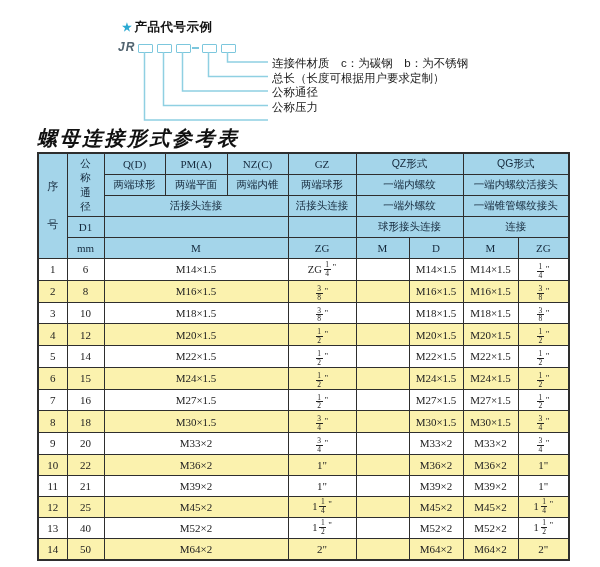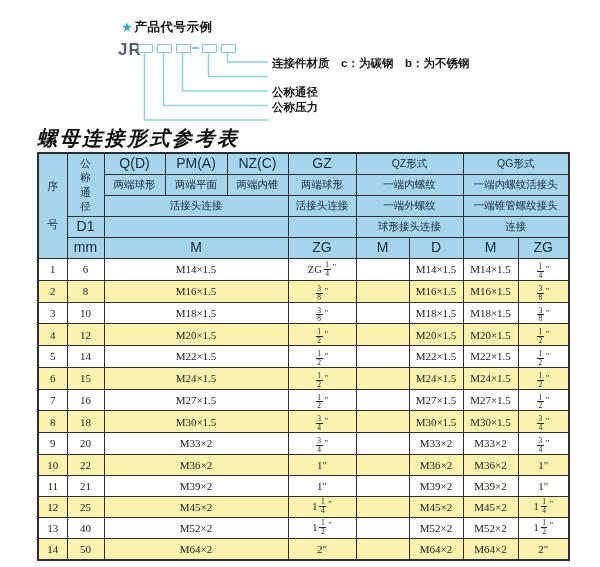--- a/index.html
+++ b/index.html
@@ -9,40 +9,40 @@
     --cyan:#2aa9d2;
     --line:#8fd0e2;
   }
   html,body{margin:0;padding:0;background:#fff;}
   body{font-family:"Liberation Sans", sans-serif;}
   .page{position:relative;width:600px;height:567px;background:#fff;overflow:hidden;}
 
   
   .diagram-title{position:absolute;left:122px;top:19px;font-size:12.5px;font-weight:600;color:#111;letter-spacing:.5px;text-align:right;}
   .diagram-title .star{color:var(--cyan);margin-right:2px;font-size:11px;}
-  .jr{position:absolute;left:118px;top:40px;font-size:17px;font-weight:bold;color:#51636f;letter-spacing:1px;}
+  .jr{position:absolute;left:118px;top:40px;font-size:12px;font-weight:bold;color:#51636f;letter-spacing:1px;font-style:italic;}
   .codebox{position:absolute;top:44px;width:13px;height:7px;border:1.5px solid #7cc7dd;background:#fff;border-radius:1px;}
   .b1{left:138px}.b2{left:157px}.b3{left:176px}.b4{left:202px}.b5{left:221px}
   .codedash{position:absolute;top:47px;left:192px;width:7px;height:2px;background:#7cc7dd;}
   .connectors{position:absolute;left:0;top:0;width:600px;height:140px;}
   .connectors polyline{fill:none;stroke:var(--line);stroke-width:1.5;}
-  .dlabel{position:absolute;left:272px;font-size:11.5px;font-weight:700;color:#1a1a1a;white-space:nowrap;}
+  .dlabel{position:absolute;left:272px;font-size:11.5px;font-weight:400;color:#1a1a1a;white-space:nowrap;}
   .dl0{top:56px}.dl1{top:70.5px}.dl2{top:85px}.dl3{top:99.5px}.dl4{top:114px}
 
   
   .table-title{position:absolute;left:37px;top:125px;font-size:20px;font-weight:bold;font-style:italic;
     font-family:"DejaVu Serif","Liberation Serif",serif;color:#111;letter-spacing:2.5px;}
 
   
   table.ref{position:absolute;left:37px;top:152px;border-collapse:collapse;table-layout:fixed;
     border:2px solid var(--border);}
   .ref th,.ref td{border:1px solid var(--border);padding:0;text-align:center;vertical-align:middle;
     overflow:hidden;font-weight:normal;}
   .ref thead th{background:var(--header-bg);color:#15293c;font-size:10.5px;height:20px;line-height:1.1;}
-  .ref thead th.lat{font-family:Liberation Sans, sans-serif;font-size:14px;}
+  .ref thead th.lat{font-family:Liberation Serif, serif;font-size:11px;}
   .ref tbody td{font-family:"Liberation Serif","DejaVu Serif",serif;font-size:11px;color:#222;height:20px;}
   .ref tbody tr.alt td{background:var(--row-alt);}
   .vstack{display:flex;flex-direction:column;align-items:center;justify-content:space-evenly;height:100%;}
   .vstack span{display:block;font-size:11px;line-height:1.05;}
   .vstack.tight span{font-size:10.5px;}
 
   
   .fracwrap{display:inline-flex;align-items:center;justify-content:center;gap:2px;}
   .fpre{font-size:10.5px;}
   .frac{display:inline-block;text-align:center;font-size:7.5px;line-height:1.05;}
@@ -68,20 +68,21 @@
 
   <svg class="connectors" viewBox="0 0 600 140">
     <polyline points="227.5,52 227.5,62 268,62"></polyline>
     <polyline points="208.5,52 208.5,76.5 268,76.5"></polyline>
     <polyline points="182.5,52 182.5,91 268,91"></polyline>
     <polyline points="163.5,52 163.5,105.5 268,105.5"></polyline>
     <polyline points="144.5,52 144.5,120 268,120"></polyline>
   </svg>
 
   <div class="dlabel dl0">连接件材质　c：为碳钢　b：为不锈钢</div>
+  <div class="dlabel dl1">总长（长度可根据用户要求定制）</div>
   <div class="dlabel dl2">公称通径</div>
   <div class="dlabel dl3">公称压力</div>
 
   <div class="table-title">螺母连接形式参考表</div>
 
   <table class="ref">
     <colgroup>
       <col style="width:29px">
         <col style="width:37px">
         <col style="width:61px">

